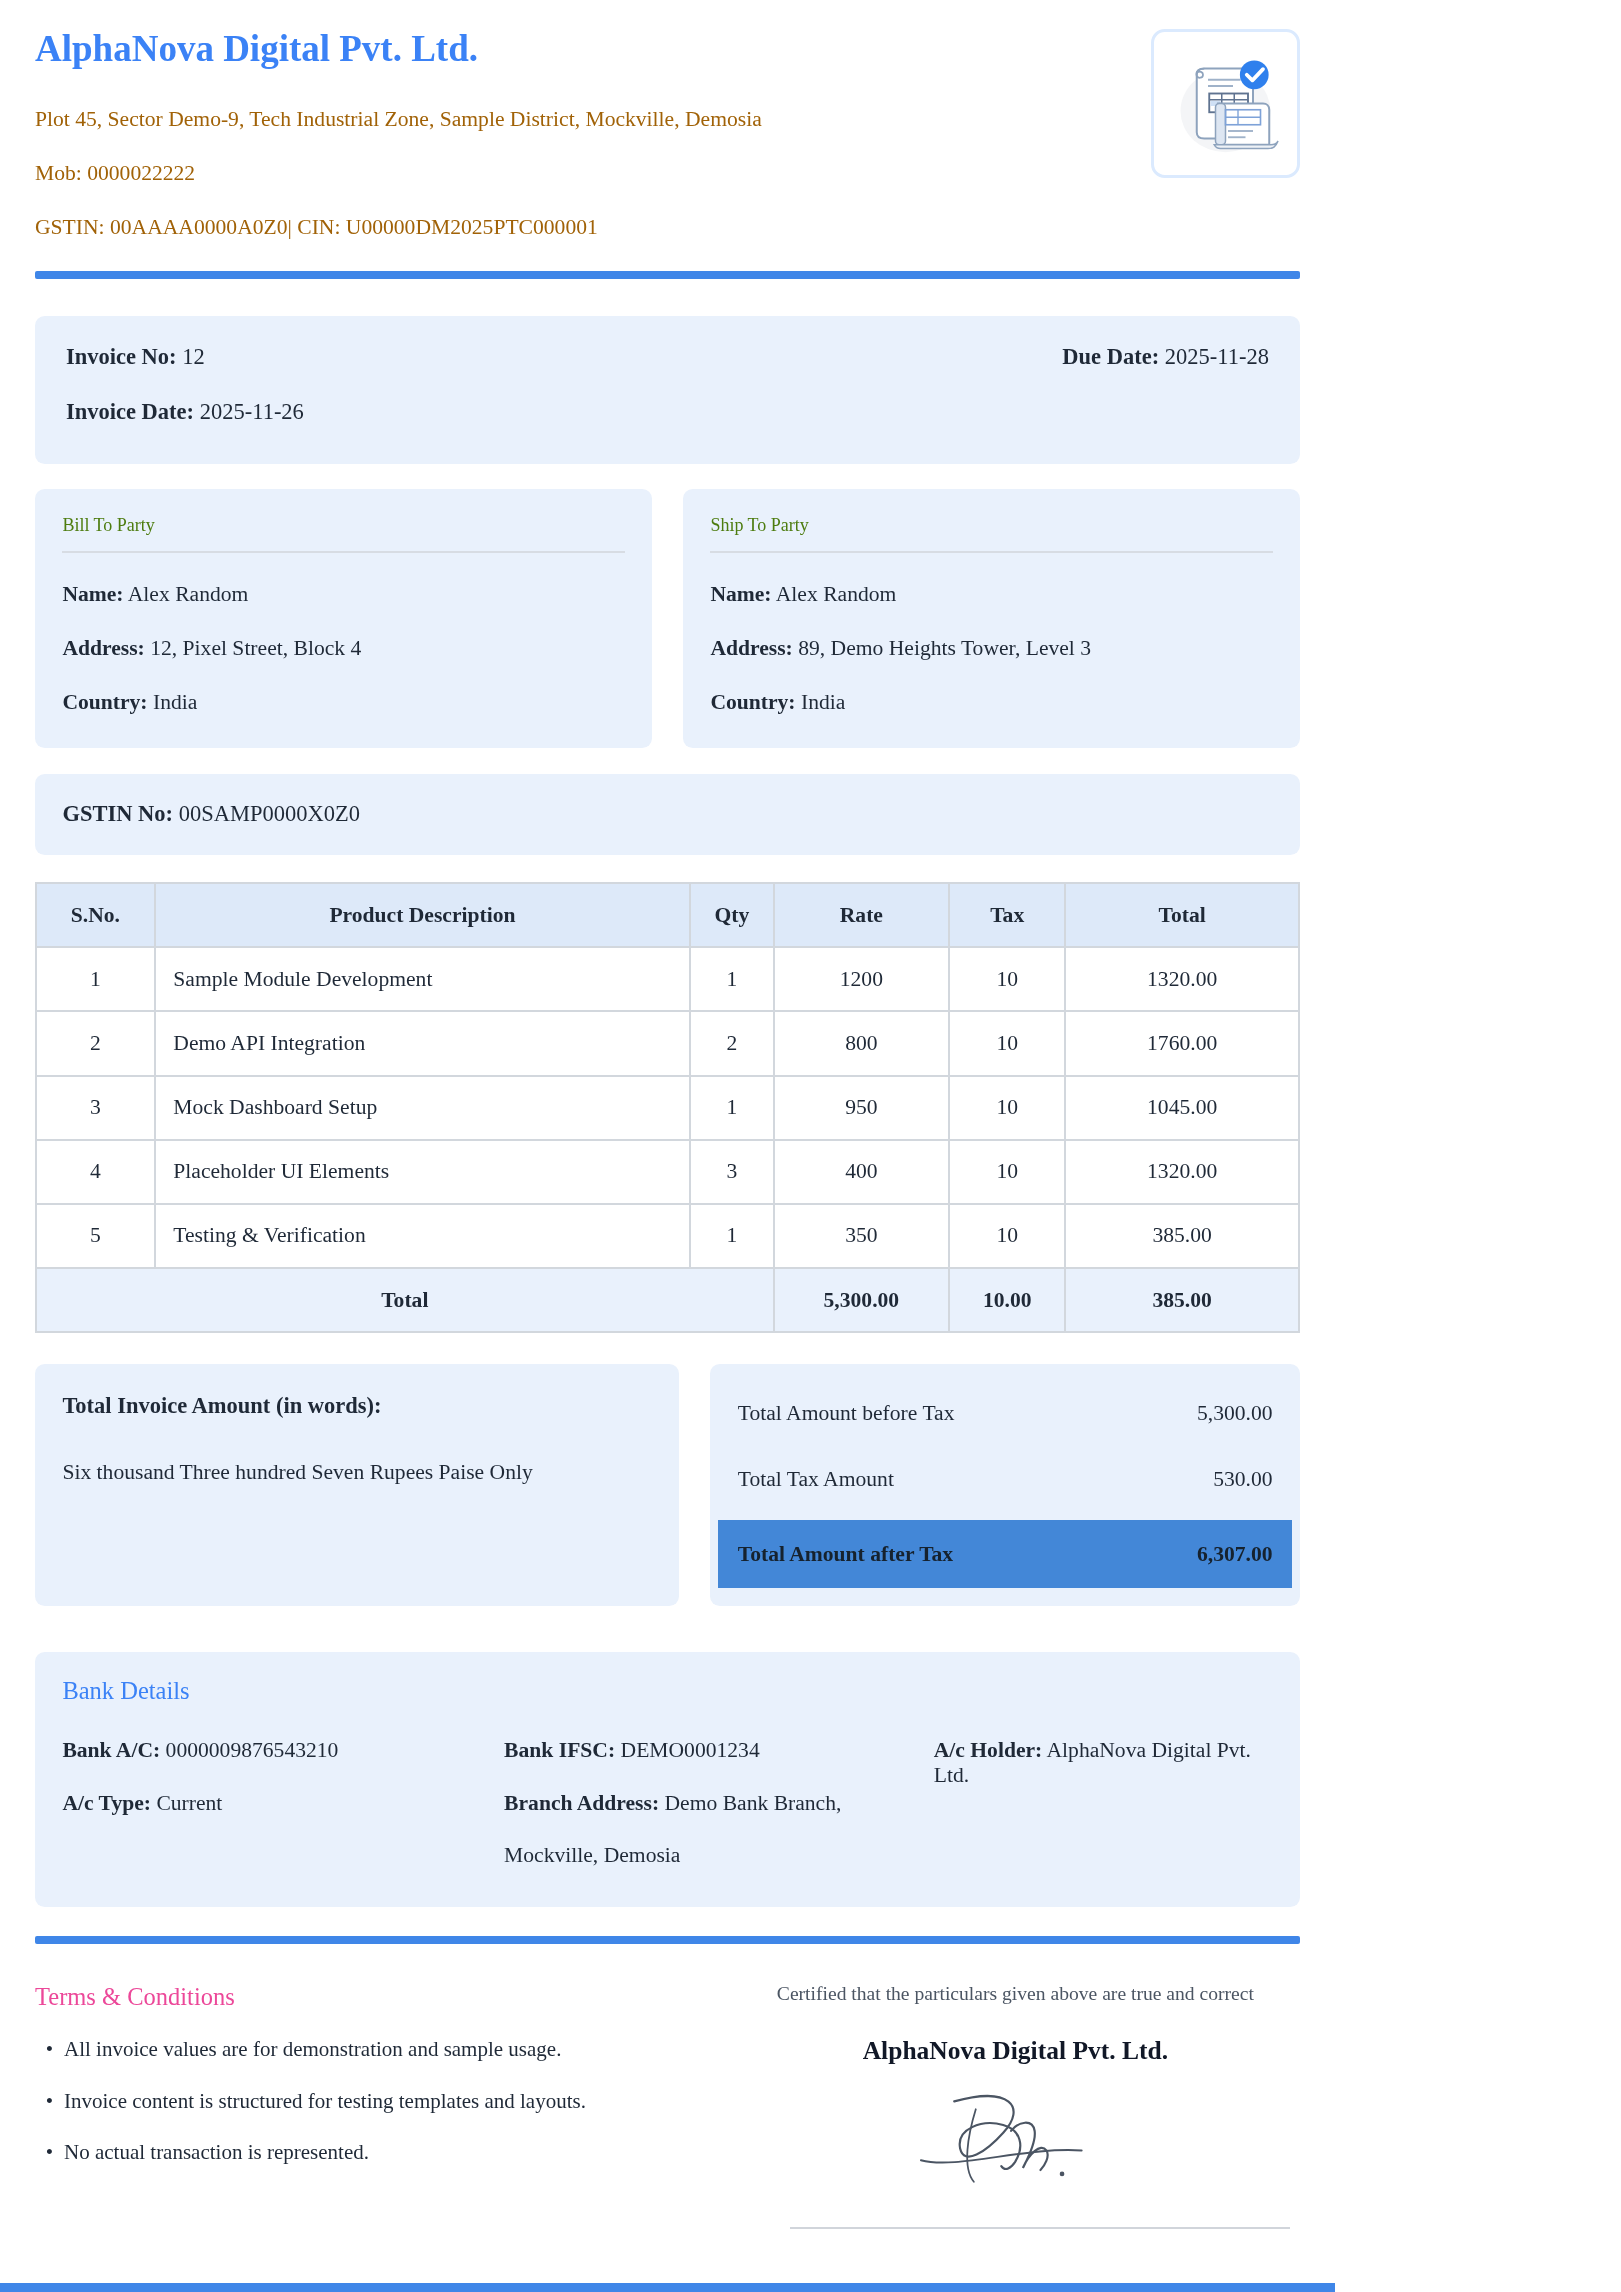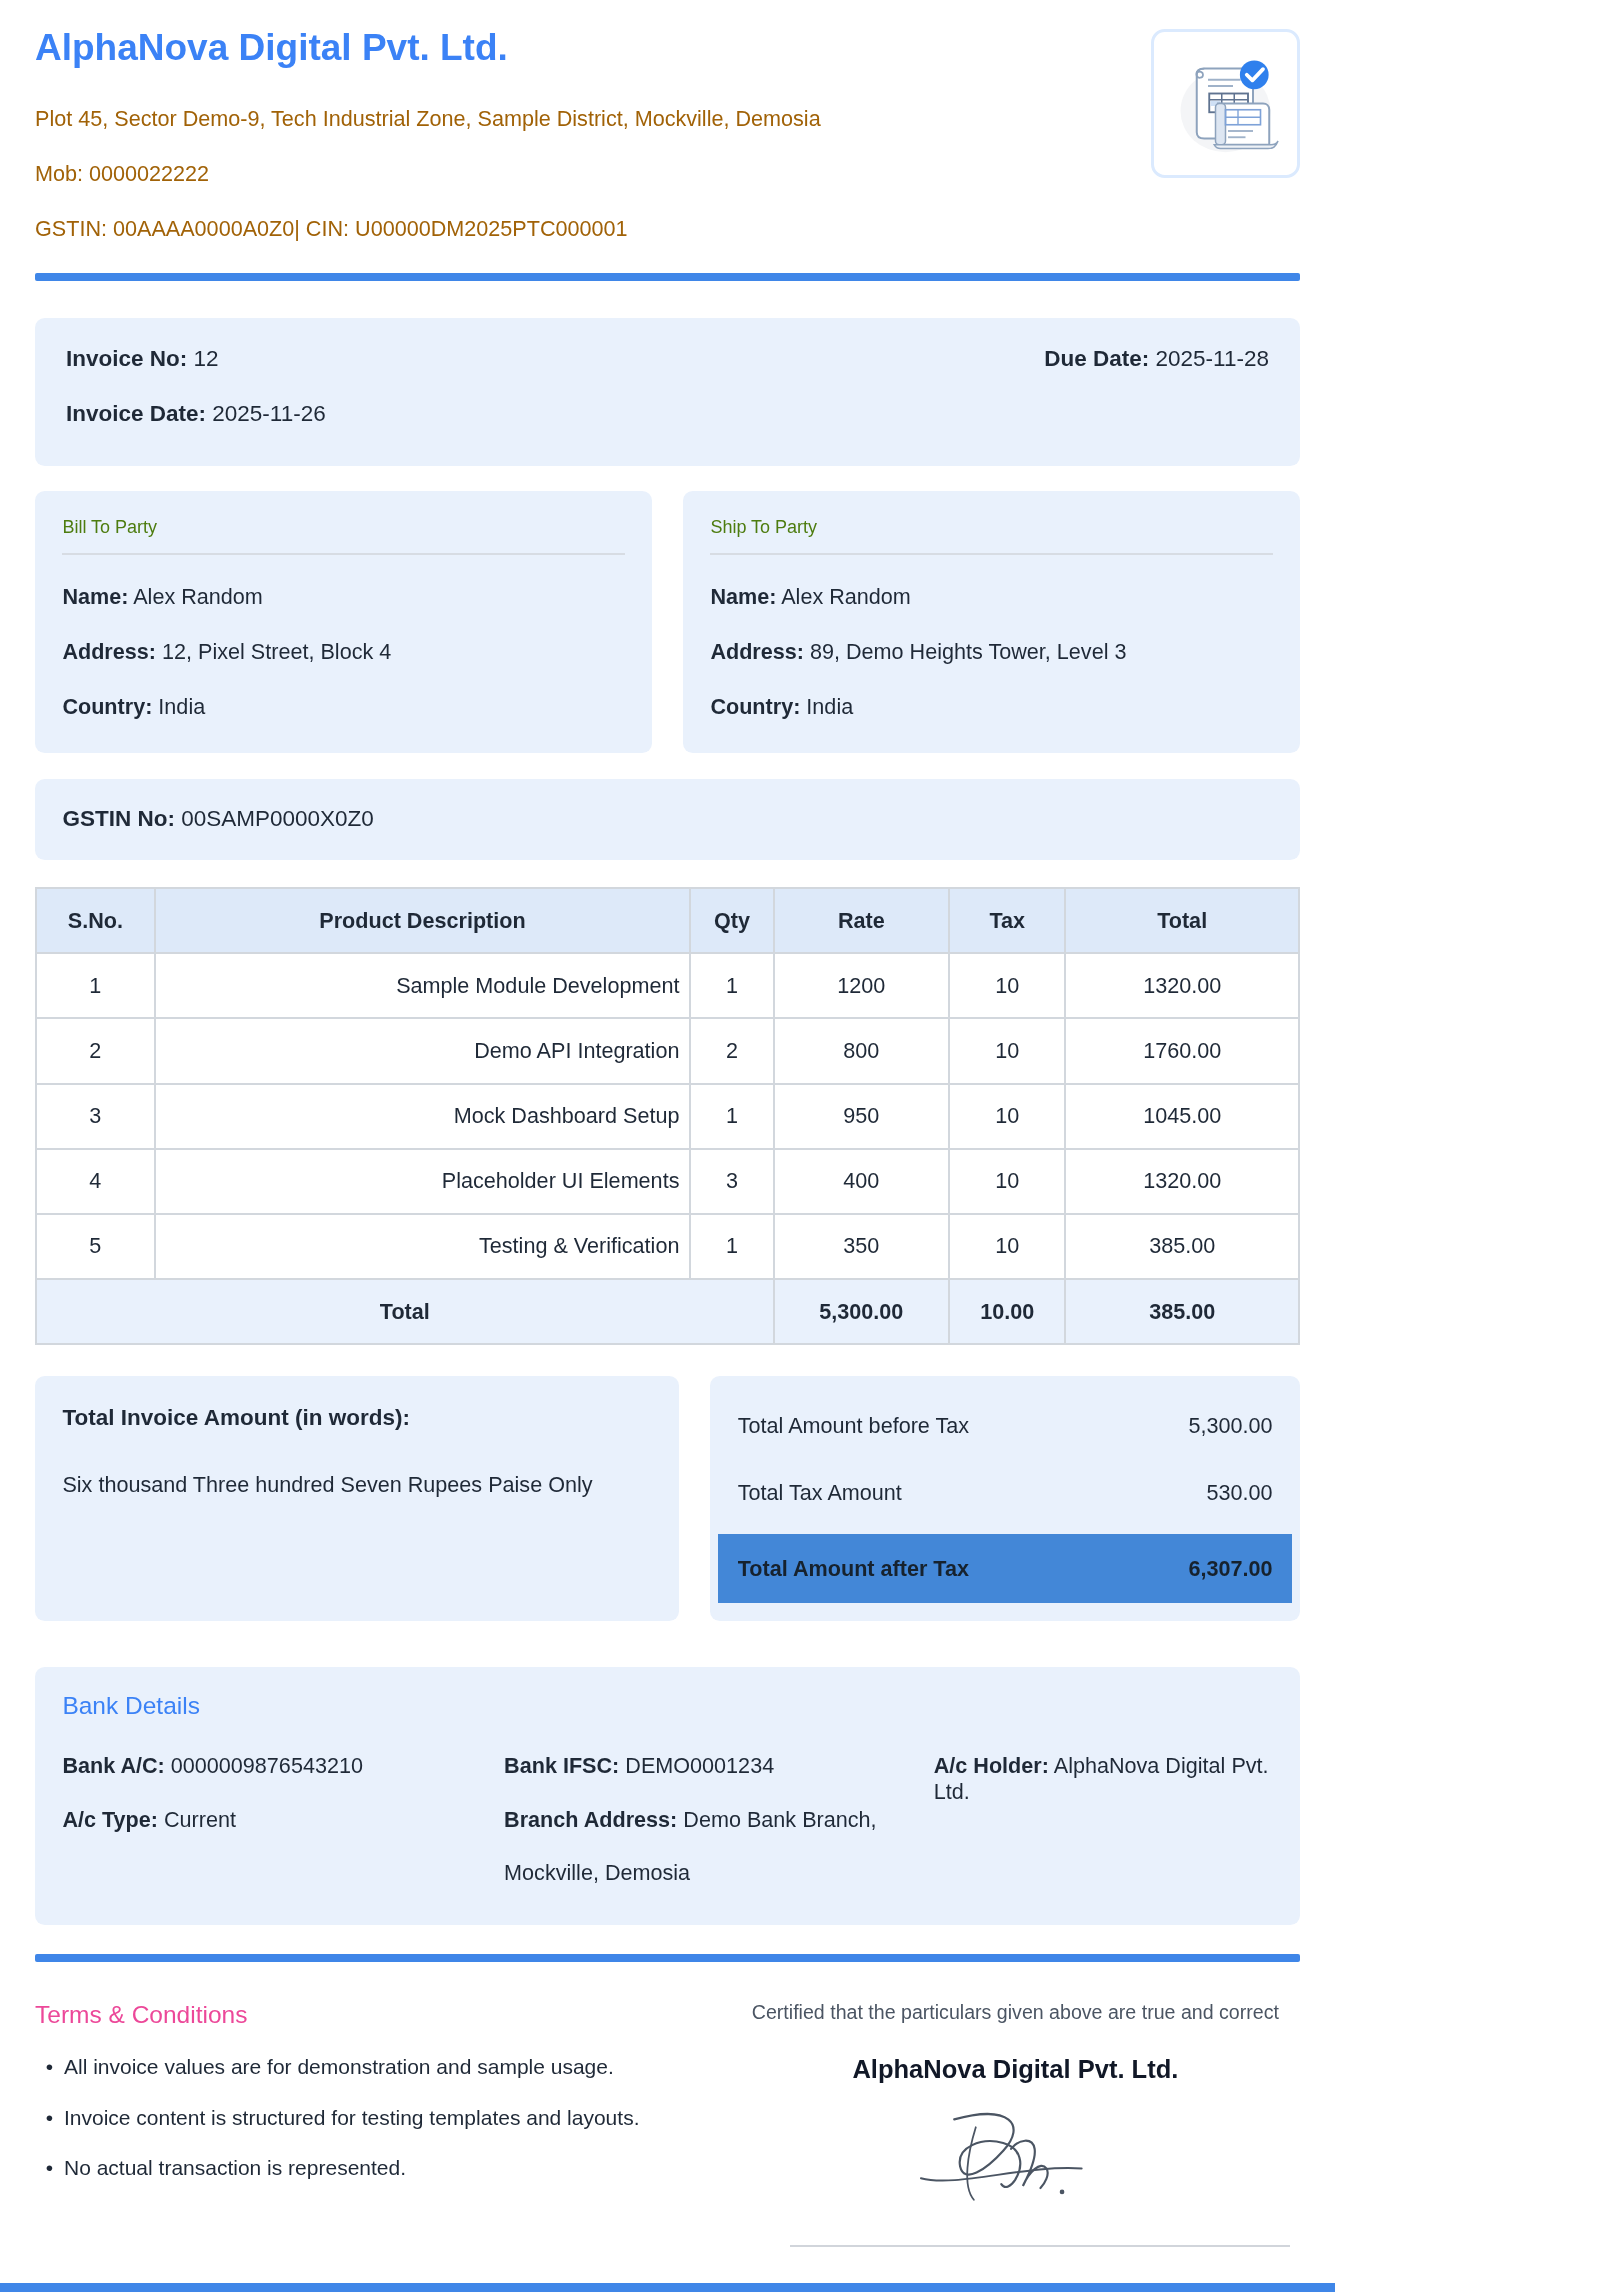--- a/index.html
+++ b/index.html
@@ -1,18 +1,18 @@
 <!DOCTYPE html>
 <html><head>
 <meta charset="utf-8">
 <style>
   * { margin:0; padding:0; box-sizing:border-box; }
   html,body { background:#ffffff; }
   body { font-family:"Liberation Sans", sans-serif; color:#1f2937; }
-  .page { width:1335px; height:2293px; position:relative; background:#fff; padding:27.4px 35px 0 35px; overflow:hidden; }
+  .page { width:1335px; height:2293px; position:relative; background:#fff; padding:27.4px 35px 0 35px; overflow:hidden;font-family:Liberation Serif, serif; }
 
   
   .header { display:flex; justify-content:space-between; align-items:flex-start; }
   .company-name { color:#3b82f6; font-size:37px; font-weight:bold; margin-bottom:37px; }
   .header-line { font-size:21.6px; color:#a16207; margin-bottom:29px; }
   .logo-box { width:149px; height:149px; border:3.9px solid #dbeafe; border-radius:13.7px; background:#fff; display:flex; align-items:center; justify-content:center; margin-top:2px; }
   .divider { height:7.8px; background:#3f86e8; border-radius:2px; margin-top:31px; }
 
   
   .panel { background:#e9f1fc; border-radius:9.8px; }
@@ -27,21 +27,21 @@
   .party-rule { border:none; border-top:2px solid #d7dce3; margin-top:15.7px; }
   .party-line { font-size:21.6px; margin-top:29px; }
 
   .gstin-panel { margin-top:25.5px; padding:27.4px 27.4px; font-size:22.5px; }
 
   
   table.items { width:100%; border-collapse:collapse; margin-top:27.4px; }
   table.items th, table.items td { border:2.9px solid #d2d7dd; font-size:21.6px; padding:18.6px 9.8px; }
   table.items thead th { background:#dde9f9; font-weight:bold; text-align:center; }
   table.items td { background:#fff; text-align:center; color:#1f2937; }
-  table.items td.desc { text-align:right; padding-left:17.6px; }
+  table.items td.desc { text-align:left; padding-left:17.6px; }
   table.items tr.total-row td { background:#e9f1fc; font-weight:bold; }
   col.c-sno{width:9.4%} col.c-desc{width:42.4%} col.c-qty{width:6.6%} col.c-rate{width:13.9%} col.c-tax{width:9.2%} col.c-total{width:18.5%}
 
   
   .summary { display:flex; gap:31px; margin-top:31px; }
   .words-box { flex:1; padding:29px 27.4px; }
   .words-title { font-size:22.5px; font-weight:bold; }
   .words-text { font-size:21.6px; margin-top:41px; }
   .totals-box { flex:1; padding:15.7px 0 17.6px 0; }
   .totals-row { display:flex; justify-content:space-between; padding:20.6px 27.4px; font-size:21.6px; }

